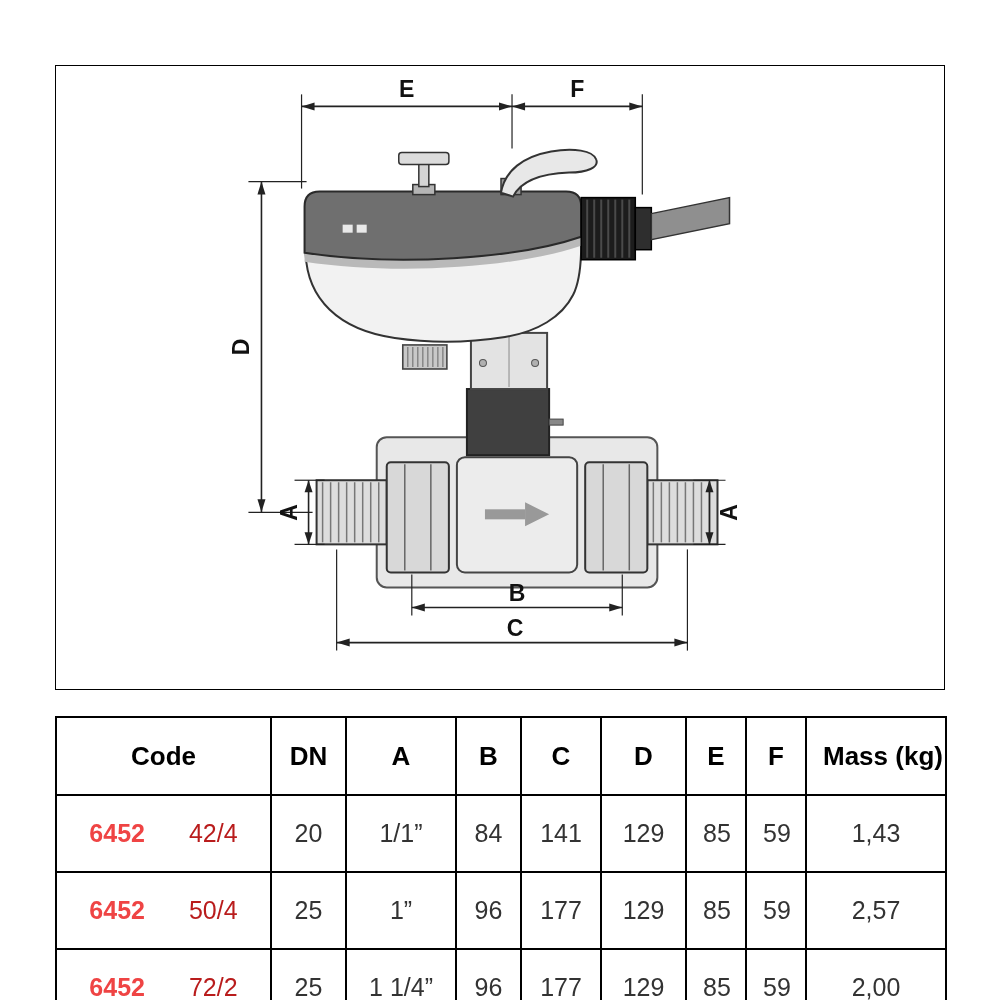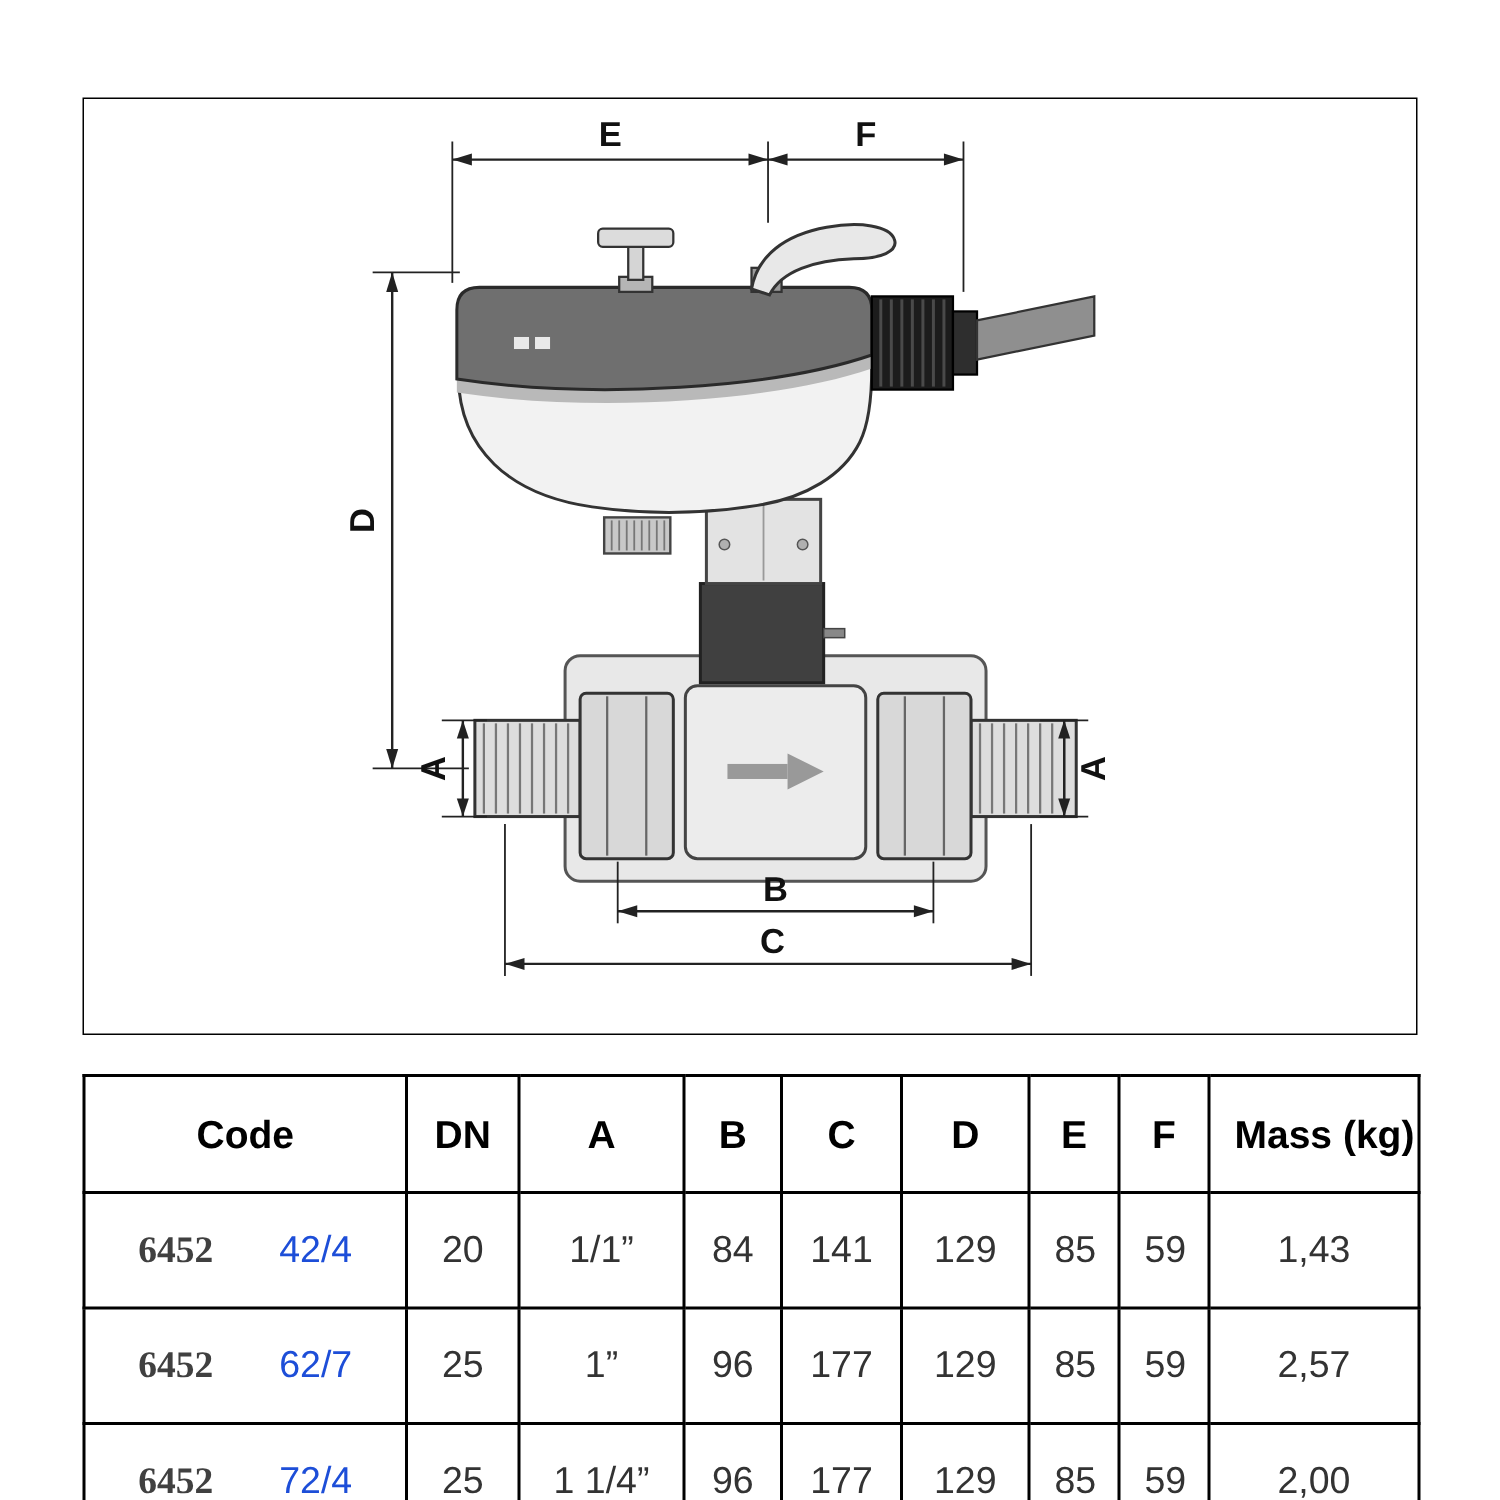--- a/index.html
+++ b/index.html
@@ -14,22 +14,22 @@
   svg .arrow{fill:#222;stroke:none;}
   svg text.dim-label{font-family:"Liberation Sans",sans-serif;font-weight:700;
           font-size:23px;fill:#111;text-anchor:middle;}
 
   .spec-table{position:absolute;left:55px;top:716px;width:890px;
           border-collapse:collapse;table-layout:fixed;}
   .spec-table th,.spec-table td{border:2px solid #000;text-align:center;
           vertical-align:middle;padding:16px;overflow:hidden;white-space:nowrap;}
   .spec-table th{height:44px;font-size:26px;font-weight:700;color:#000;}
   .spec-table td{height:43px;font-size:25px;font-weight:400;color:#333;}
-  .spec-table td .code-bold{font-weight:700;color:#404040;font-family:Liberation Serif, serif;}
-  .spec-table td .code-suffix{font-weight:400;color:#1d4ed8;margin-left:44px;}
+  .spec-table td .code-bold{font-weight:700;color:#ef4444;}
+  .spec-table td .code-suffix{font-weight:400;color:#b91c1c;margin-left:44px;}
 </style>
 </head>
 <body>
 
 <div class="canvas">
 
   <div class="drawing-panel">
     <svg viewBox="0 0 886 621">
 
       <g>
@@ -247,32 +247,32 @@
         <td>20</td>
         <td>1/1”</td>
         <td>84</td>
         <td>141</td>
         <td>129</td>
         <td>85</td>
         <td>59</td>
         <td>1,43</td>
       </tr>
       <tr>
-        <td><span class="code-bold">6452</span><span class="code-suffix">62/7</span></td>
+        <td><span class="code-bold">6452</span><span class="code-suffix">50/4</span></td>
         <td>25</td>
         <td>1”</td>
         <td>96</td>
         <td>177</td>
         <td>129</td>
         <td>85</td>
         <td>59</td>
         <td>2,57</td>
       </tr>
       <tr>
-        <td><span class="code-bold">6452</span><span class="code-suffix">72/4</span></td>
+        <td><span class="code-bold">6452</span><span class="code-suffix">72/2</span></td>
         <td>25</td>
         <td>1 1/4”</td>
         <td>96</td>
         <td>177</td>
         <td>129</td>
         <td>85</td>
         <td>59</td>
         <td>2,00</td>
       </tr>
     </tbody>

